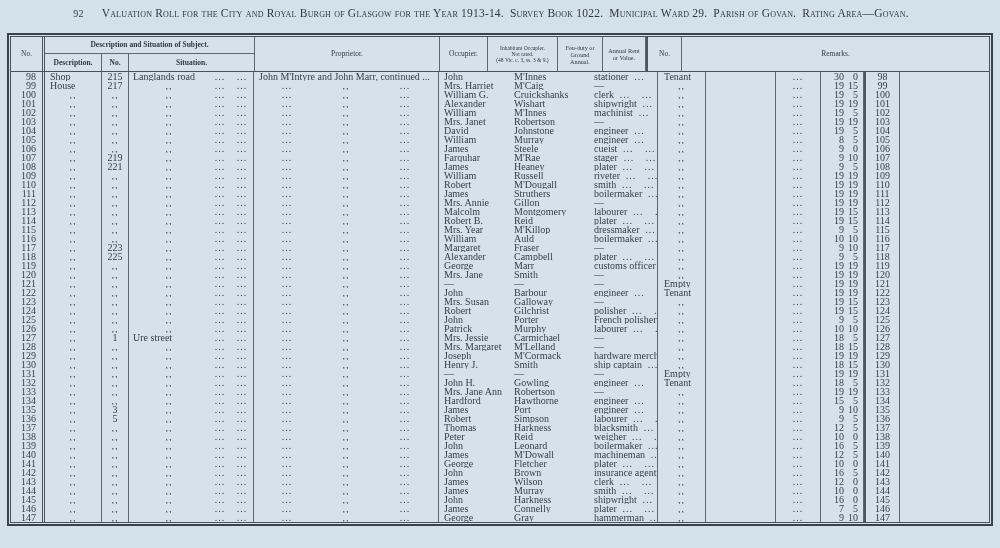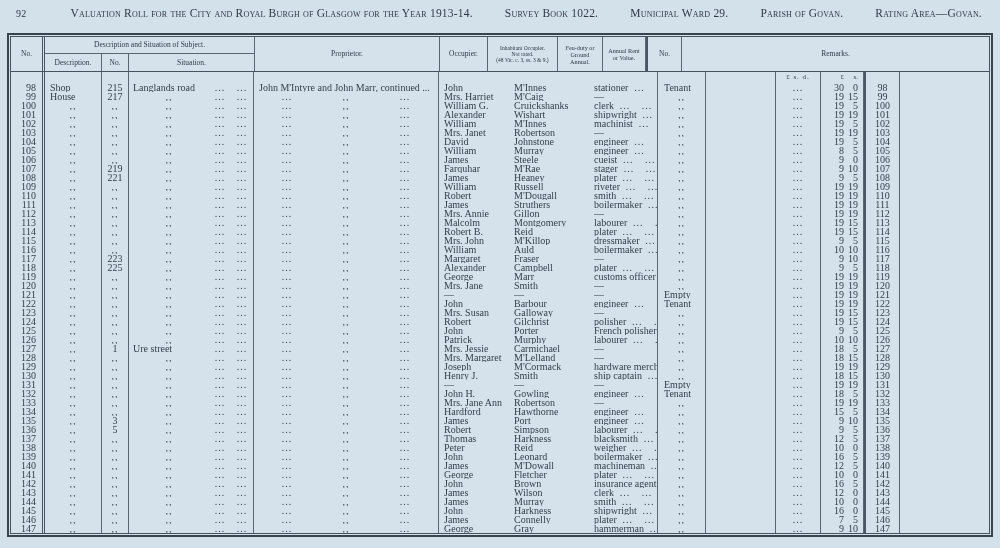--- a/index.html
+++ b/index.html
@@ -4,42 +4,42 @@
 <style>
   html,body{margin:0;padding:0;}
   body{
     width:1000px;height:548px;position:relative;overflow:hidden;
     background:#d3e1eb;
     font-family:"Liberation Serif",serif;
     color:#333e49;
   }
   
   .masthead{
-    position:absolute;top:7px;left:16px;right:12px;
-    display:flex;justify-content:space-between;align-items:baseline;
+    position:absolute;top:7px;left:0;right:12px;
+    display:flex;justify-content:center;align-items:baseline;
     font-variant:small-caps;font-size:11.5px;letter-spacing:.2px;color:#2f3945;
     white-space:nowrap;
   }
   .masthead .pgnum{font-variant:normal;font-size:10px;margin-right:18px;}
   .masthead .mh{margin-right:6px;}
   
   .vtable{
     position:absolute;left:10px;right:10px;top:36px;
     border:1px solid #46525e;
     outline:2px solid #39434e;outline-offset:1px;
     background:rgba(255,255,255,0.06);
   }
   .c,.hc{box-sizing:border-box;}
   
   .thead{display:flex;height:34px;font-size:7.5px;line-height:8px;
     border-bottom:1px solid #46525e;color:#2f3945;}
   .hc{display:flex;align-items:center;justify-content:center;text-align:center;
     border-right:1px solid #5a6672;overflow:hidden;}
   .h-rowno{width:34px;border-right:3px double #4a5663;}
-  .hgroup{width:209px;display:flex;flex-direction:column;border-right:1px solid #5a6672;}
+  .hgroup{width:209px;display:flex;flex-direction:column;border-right:1px solid #5a6672;font-weight:bold;}
   .hg-top{height:16px;border-bottom:1px solid #5a6672;display:flex;align-items:center;justify-content:center;}
   .hg-bot{flex:1;display:flex;}
   .hg-bot .hc{height:auto;}
   .h-desc{width:57px;}
   .h-sno{width:27px;}
   .h-sit{flex:1;border-right:none;}
   .h-prop{width:185px;}
   .h-ten{width:219px;}
   .h-occ{width:48px;}
   .h-inh{width:70px;font-size:5.5px;line-height:6px;flex-direction:column;}
@@ -109,39 +109,20 @@
       <span>Inhabitant Occupier.</span>
       <span>Not rated.</span>
       <span>(48 Vic. c. 3, ss. 3 &amp; 9.)</span>
     </div>
     <div class="hc h-feu">Feu-duty or Ground Annual.</div>
     <div class="hc h-rent">Annual Rent or Value.</div>
     <div class="hc h-no2">No.</div>
     <div class="hc h-rem">Remarks.</div>
   </div>
 
-  <div class="money">
-    <div class="c rowno"></div>
-    <div class="c desc"></div>
-    <div class="c sno"></div>
-    <div class="c sit"></div>
-    <div class="c prop"></div>
-    <div class="c tf"></div>
-    <div class="c ts"></div>
-    <div class="c toc"></div>
-    <div class="c occ"></div>
-    <div class="c inh"></div>
-    <div class="c feu units">£ s. d.</div>
-    <div class="c rent units">
-      <span class="rl">£</span>
-      <span class="rs">s.</span>
-    </div>
-    <div class="c no2"></div>
-    <div class="c rem"></div>
-  </div>
 
   <div class="tbody">
       <div class="trow">
     <div class="c rowno">98</div>
     <div class="c desc">Shop</div>
     <div class="c sno">215</div>
     <div class="c sit">
           <span class="sname">Langlands road</span>
           <span class="dg">...</span>
           <span class="dg">...</span>
@@ -663,21 +644,21 @@
     <div class="c sit">
           <span class="sname dit">,,</span>
           <span class="dg">...</span>
           <span class="dg">...</span>
         </div>
     <div class="c prop pdit">
           <span class="dg">...</span>
           <span class="dit">,,</span>
           <span class="dg">...</span>
         </div>
-    <div class="c tf">Mrs. John</div>
+    <div class="c tf">Mrs. Year</div>
     <div class="c ts">M'Killop</div>
     <div class="c toc">
           <span class="toct">dressmaker</span>
           <span class="dg">...</span>
           <span class="dg">...</span>
         </div>
     <div class="c occ dit">,,</div>
     <div class="c inh"></div>
     <div class="c feu">...</div>
     <div class="c rent">

